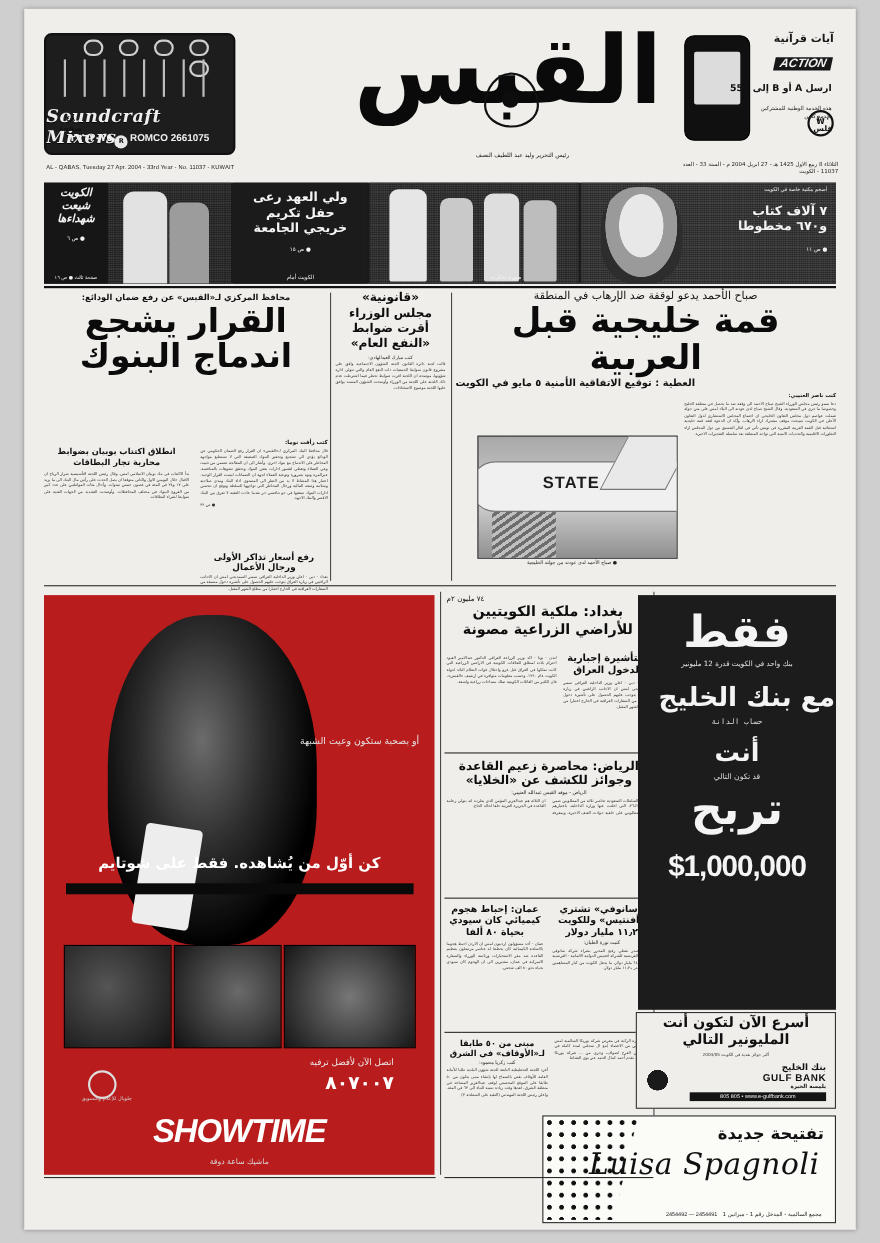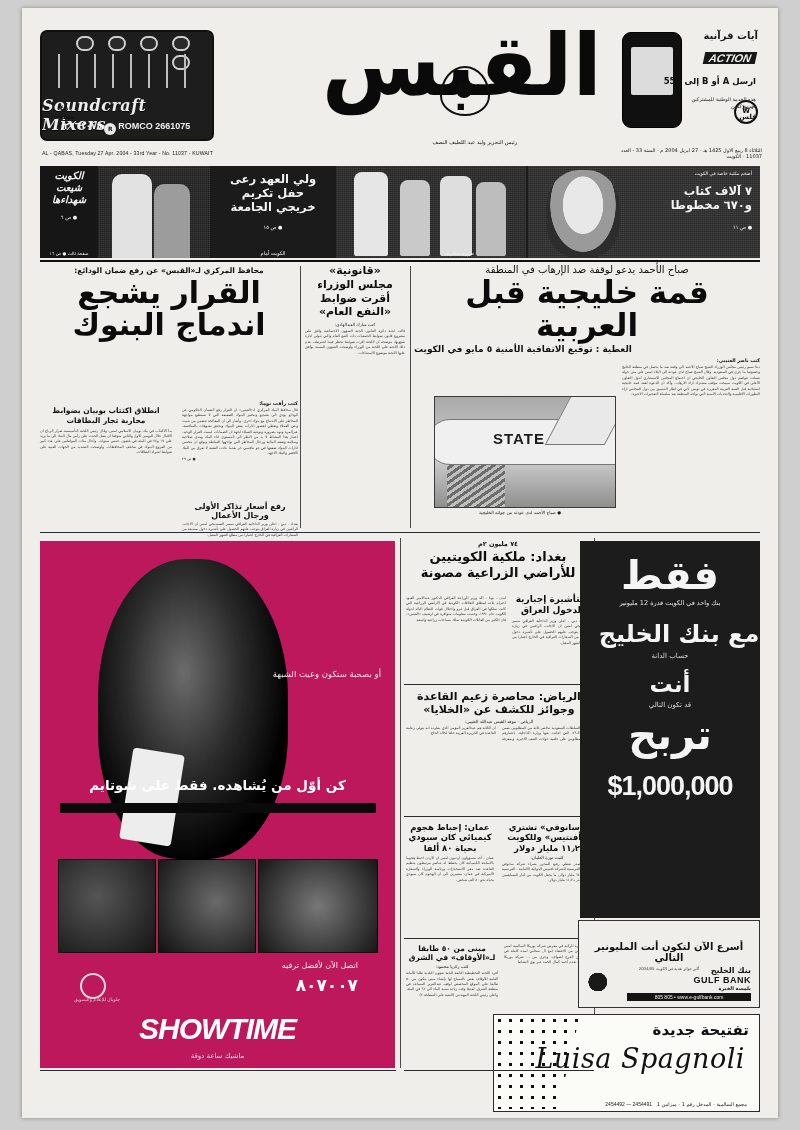--- a/index.html
+++ b/index.html
@@ -172,21 +172,21 @@
   }
   #plane .stair{
     position:absolute;left:12px;bottom:0;width:58px;height:42px;
     background:repeating-linear-gradient(-35deg,#bfbfbf 0 3px,#6d6d6d 3px 6px);
   }
   #plane .sky{position:absolute;inset:0;background:linear-gradient(#a9a9a9,#cfcfcf 55%,#8f8f8f);}
 
   
   #showtime{
     position:absolute;left:18px;top:533px;width:355px;height:527px;
-    background:#be185d;overflow:hidden;color:#f0f0f0;
+    background:#b91c1c;overflow:hidden;color:#f0f0f0;
   }
   #showtime .face{
     position:absolute;left:58px;top:18px;width:190px;height:300px;
     background:radial-gradient(ellipse at 45% 38%,#6f6f6f 0%,#3a3a3a 38%,#151515 72%);
     border-radius:46% 46% 42% 42%;
     filter:contrast(1.2);
   }
   #showtime .collar{
     position:absolute;left:86px;top:210px;width:52px;height:92px;
     background:#ededed;transform:rotate(9deg);border-radius:4px;
@@ -229,33 +229,33 @@
   }
 
   
   #gulf{
     position:absolute;right:18px;top:533px;width:180px;height:377px;
     background:#1c1c1c;color:#f4f4f4;overflow:hidden;text-align:center;
   }
   #gulf .faqat{font-size:40px;font-weight:bold;margin-top:14px;line-height:1;}
   #gulf .l1{font-size:6.5px;margin-top:4px;color:#e3e3e3;}
   #gulf .l2{font-size:24px;font-weight:bold;margin-top:13px;padding-left:18px;}
-  #gulf .l3{font-size:7px;margin-top:4px;color:#dcdcdc;}
+  #gulf .l3{font-size:7px;margin-top:4px;color:#dcdcdc;font-family:Liberation Mono, monospace;}
   #gulf .l4{font-size:23px;font-weight:bold;margin-top:11px;}
   #gulf .l5{font-size:7px;margin-top:4px;color:#dcdcdc;}
   #gulf .l6{font-size:40px;font-weight:bold;margin-top:6px;line-height:1;}
   #gulf .money{
     font-size:27px;font-weight:bold;margin-top:16px;letter-spacing:-1px;
     font-family:"Liberation Sans",sans-serif;
   }
   #gulf-foot{
     position:absolute;right:18px;top:912px;width:180px;height:86px;
     background:#efeeea;border:1px solid #333;overflow:hidden;text-align:center;
   }
-  #gulf-foot .cta{font-size:10px;font-weight:bold;color:#111;margin-top:20px;}
+  #gulf-foot .cta{font-size:13px;font-weight:bold;color:#111;margin-top:2px;}
   #gulf-foot .tiny{font-size:3.8px;color:#333;margin-top:3px;}
   #gulf-foot .brandbox{
     position:absolute;left:48px;bottom:6px;width:124px;
   }
   #gulf-foot .bname{font-size:8px;font-weight:bold;color:#111;text-align:right;}
   #gulf-foot .ben{
     font-size:9px;font-weight:bold;color:#111;text-align:right;letter-spacing:.5px;
     font-family:"Liberation Sans",sans-serif;
   }
   #gulf-foot .bar{
@@ -453,21 +453,21 @@
       <div class="globtxt ar">جلوبال للإعلام والتسويق</div>
     </div>
     <div class="logo lat">SHOWTIME</div>
     <div class="logosub ar">ماشيك ساعة دوقة</div>
   </div>
 
   <div class="vrule" style="left:378px;top:530px;height:530px;"></div>
   <div class="vrule" style="left:572px;top:530px;height:530px;"></div>
 
   <div style="position:absolute;left:384px;top:532px;width:184px;" class="ar">
-    <div style="font-size:6.5px;text-align:center;color:#111;font-weight:bold;">٧٤ مليون ٢م</div>
+    <div style="font-size:6.5px;text-align:left;color:#111;font-weight:normal;">٧٤ مليون ٢م</div>
     <div class="story-h" style="font-size:13px;white-space:pre-line;margin-top:1px;">بغداد: ملكية الكويتيين
 للأراضي الزراعية مصونة</div>
   </div>
 
   <div style="position:absolute;left:384px;top:588px;width:100px;" class="ar">
     <div class="micro">لندن - بونا - اكد وزير الزراعة العراقي الدكتور عبدالامير العبود احترام بلاده لمطلق للعلاقات الكويتية في الاراضي الزراعية التي كانت تملكها في العراق قبل غزو واحتلال قوات النظام البائد لدولة الكويت عام ١٩٩٠. وحسب معلومات متوافرة في ارشيف «القبس»، فان الكثير من العائلات الكويتية تملك مساحات زراعية واسعة.</div>
   </div>
 
   <div style="position:absolute;left:490px;top:586px;width:78px;" class="ar">
     <div class="story-h" style="font-size:9px;white-space:pre-line;">التأشيرة إجبارية

